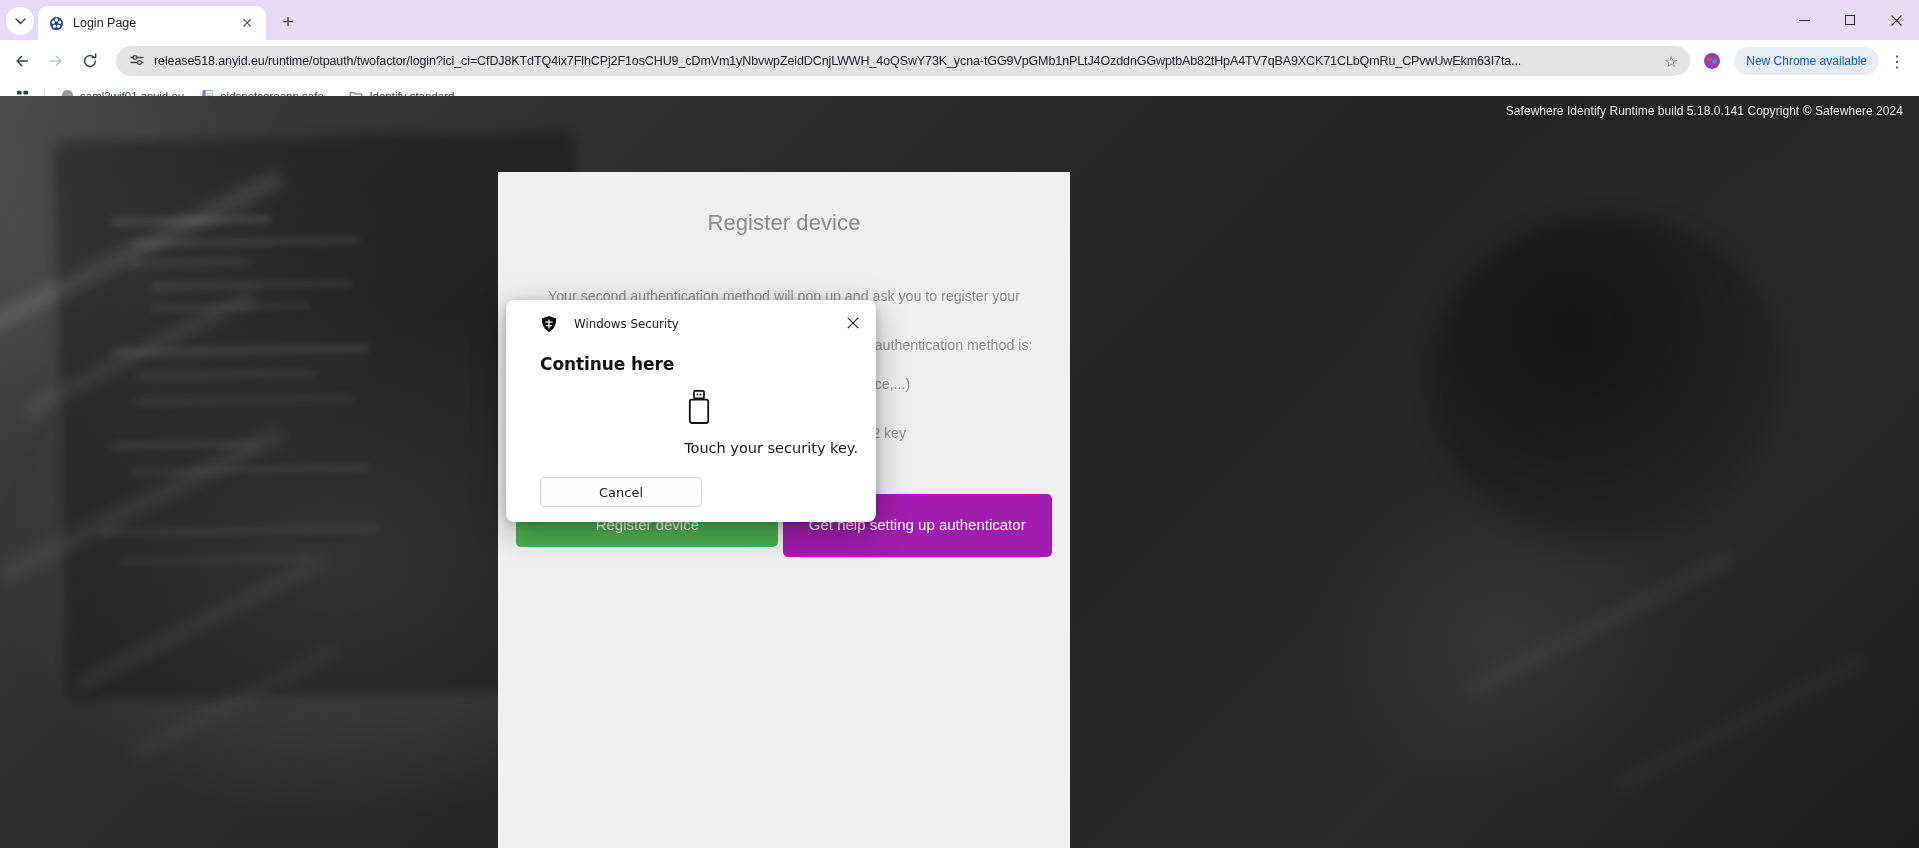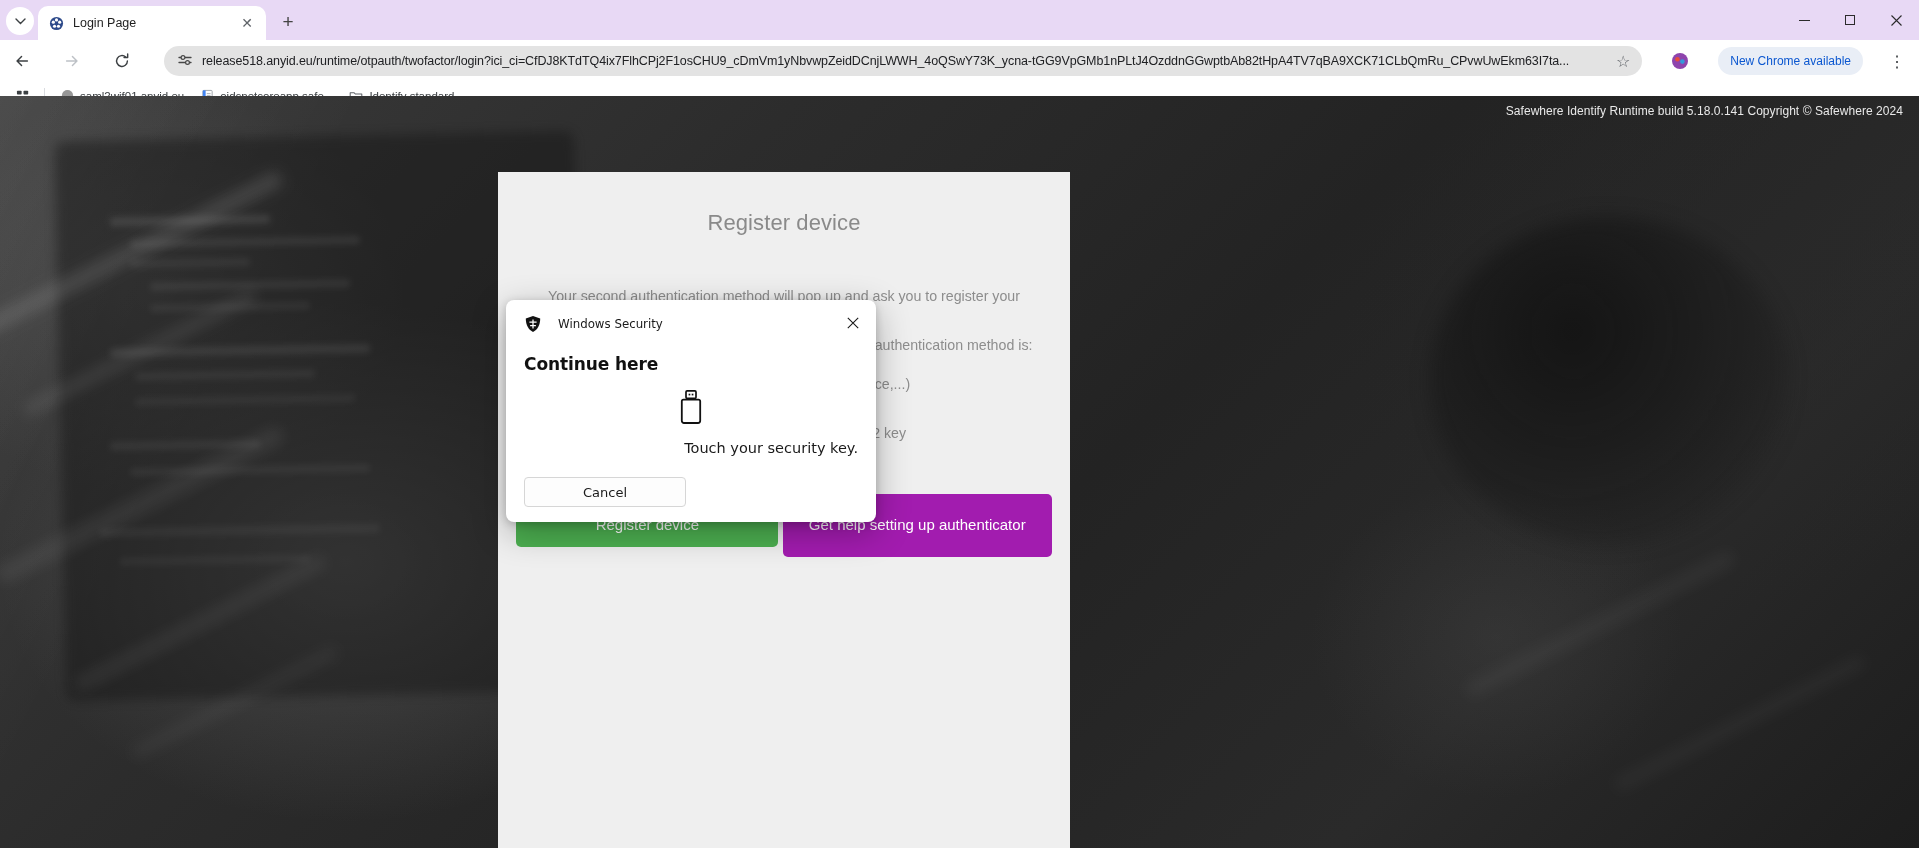--- a/index.html
+++ b/index.html
@@ -82,21 +82,21 @@
     color: #2b2b2b;
     font-size: 11px;
   }
 
   .toolbar {
     height: 42px;
     background: #ffffff;
     display: flex;
     align-items: center;
     padding: 0 8px 0 6px;
-    gap: 18px;
+    gap: 2px;
   }
   .navbtn {
     width: 32px; height: 32px;
     display: flex; align-items: center; justify-content: center;
     color: #5f6368;
     border-radius: 16px;
     flex: 0 0 32px;
   }
   .navbtn.disabled { color: #bdc1c6; }
   .omnibox {
@@ -329,21 +329,21 @@
     position: absolute;
     left: 506px;
     top: 204px;
     width: 370px;
     height: 222px;
     background: #ffffff;
     border-radius: 8px;
     box-shadow: 0 10px 34px rgba(0,0,0,0.30), 0 2px 8px rgba(0,0,0,0.18);
     z-index: 10;
     font-family: "DejaVu Sans", sans-serif;
-    padding: 14px 18px 14px 18px;
+    padding: 14px 18px 14px 34px;
   }
   .winsec-head {
     display: flex;
     align-items: center;
     gap: 16px;
     height: 20px;
     position: relative;
   }
   .winsec-shield { width: 18px; height: 18px; flex: 0 0 18px; }
   .winsec-app {

